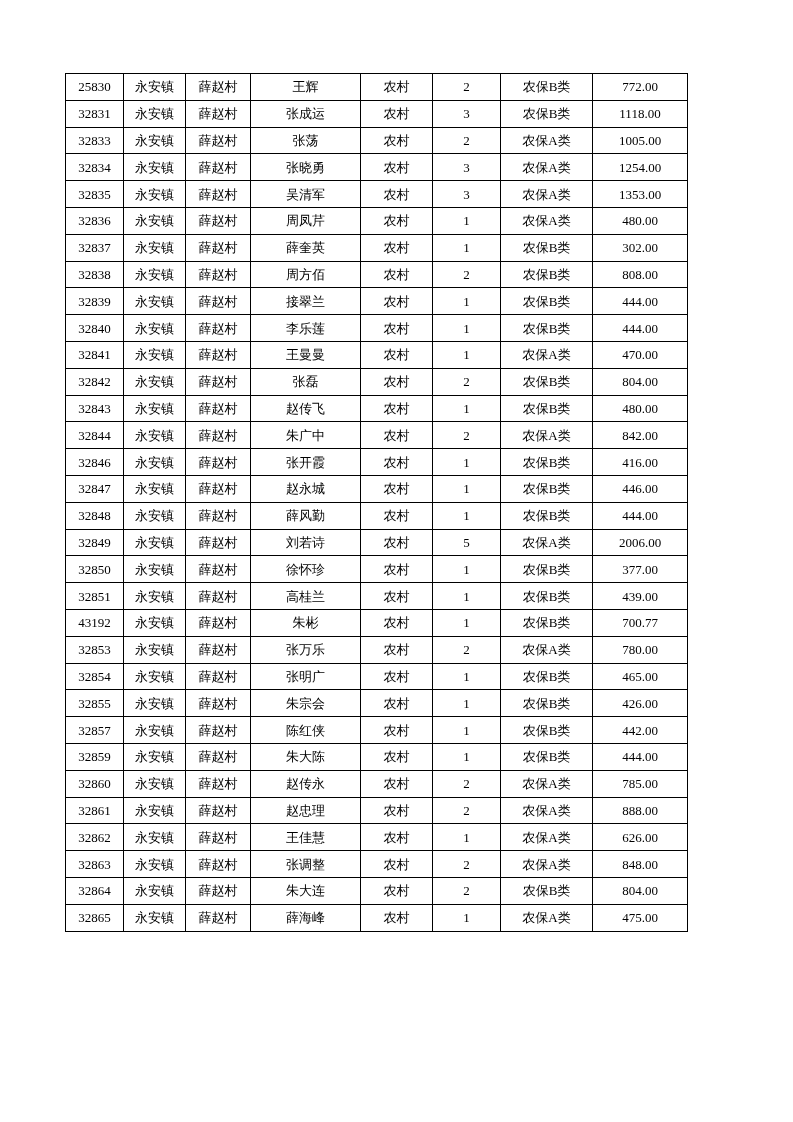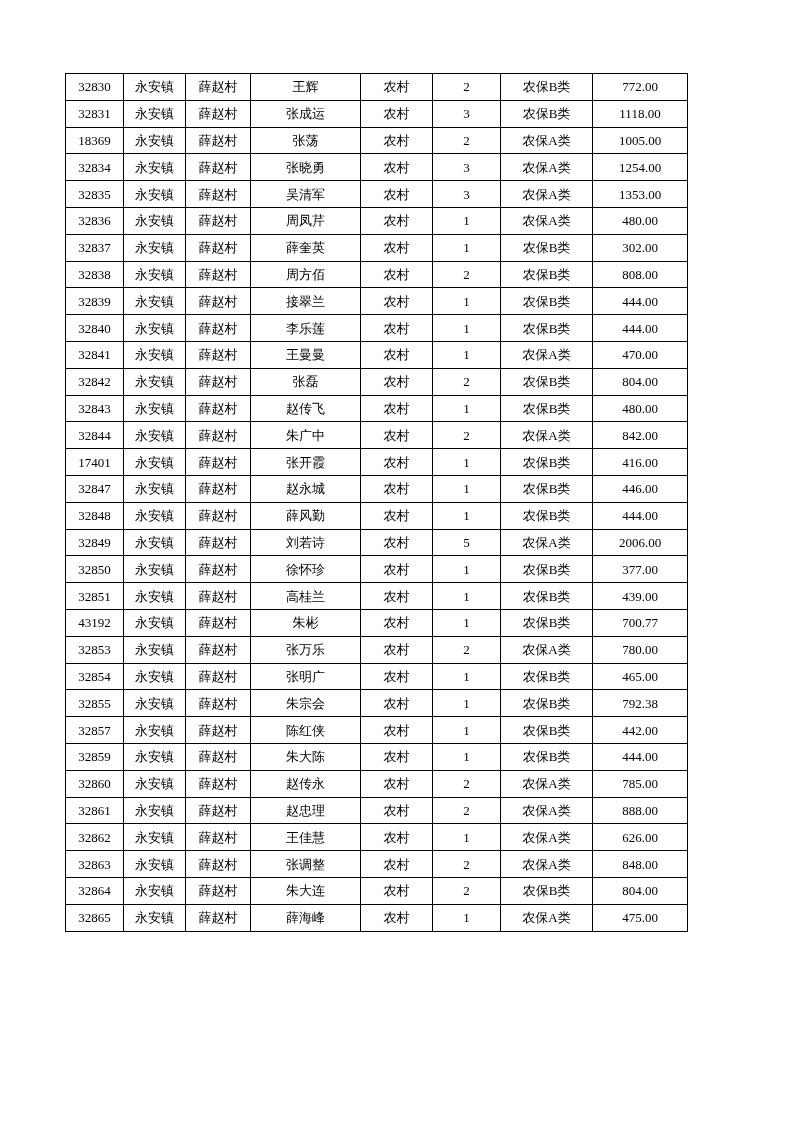--- a/index.html
+++ b/index.html
@@ -54,41 +54,41 @@
       <col class="c-town">
       <col class="c-village">
       <col class="c-name">
       <col class="c-type">
       <col class="c-count">
       <col class="c-category">
       <col class="c-amount">
     </colgroup>
     <tbody>
         <tr>
-          <td>32830</td>
+          <td>25830</td>
           <td>永安镇</td>
           <td>薛赵村</td>
           <td>王辉</td>
           <td>农村</td>
           <td>2</td>
           <td>农保B类</td>
           <td>772.00</td>
         </tr>
         <tr>
           <td>32831</td>
           <td>永安镇</td>
           <td>薛赵村</td>
           <td>张成运</td>
           <td>农村</td>
           <td>3</td>
           <td>农保B类</td>
           <td>1118.00</td>
         </tr>
         <tr>
-          <td>18369</td>
+          <td>32833</td>
           <td>永安镇</td>
           <td>薛赵村</td>
           <td>张荡</td>
           <td>农村</td>
           <td>2</td>
           <td>农保A类</td>
           <td>1005.00</td>
         </tr>
         <tr>
           <td>32834</td>
@@ -194,21 +194,21 @@
           <td>32844</td>
           <td>永安镇</td>
           <td>薛赵村</td>
           <td>朱广中</td>
           <td>农村</td>
           <td>2</td>
           <td>农保A类</td>
           <td>842.00</td>
         </tr>
         <tr>
-          <td>17401</td>
+          <td>32846</td>
           <td>永安镇</td>
           <td>薛赵村</td>
           <td>张开霞</td>
           <td>农村</td>
           <td>1</td>
           <td>农保B类</td>
           <td>416.00</td>
         </tr>
         <tr>
           <td>32847</td>
@@ -291,21 +291,21 @@
           <td>465.00</td>
         </tr>
         <tr>
           <td>32855</td>
           <td>永安镇</td>
           <td>薛赵村</td>
           <td>朱宗会</td>
           <td>农村</td>
           <td>1</td>
           <td>农保B类</td>
-          <td>792.38</td>
+          <td>426.00</td>
         </tr>
         <tr>
           <td>32857</td>
           <td>永安镇</td>
           <td>薛赵村</td>
           <td>陈红侠</td>
           <td>农村</td>
           <td>1</td>
           <td>农保B类</td>
           <td>442.00</td>

